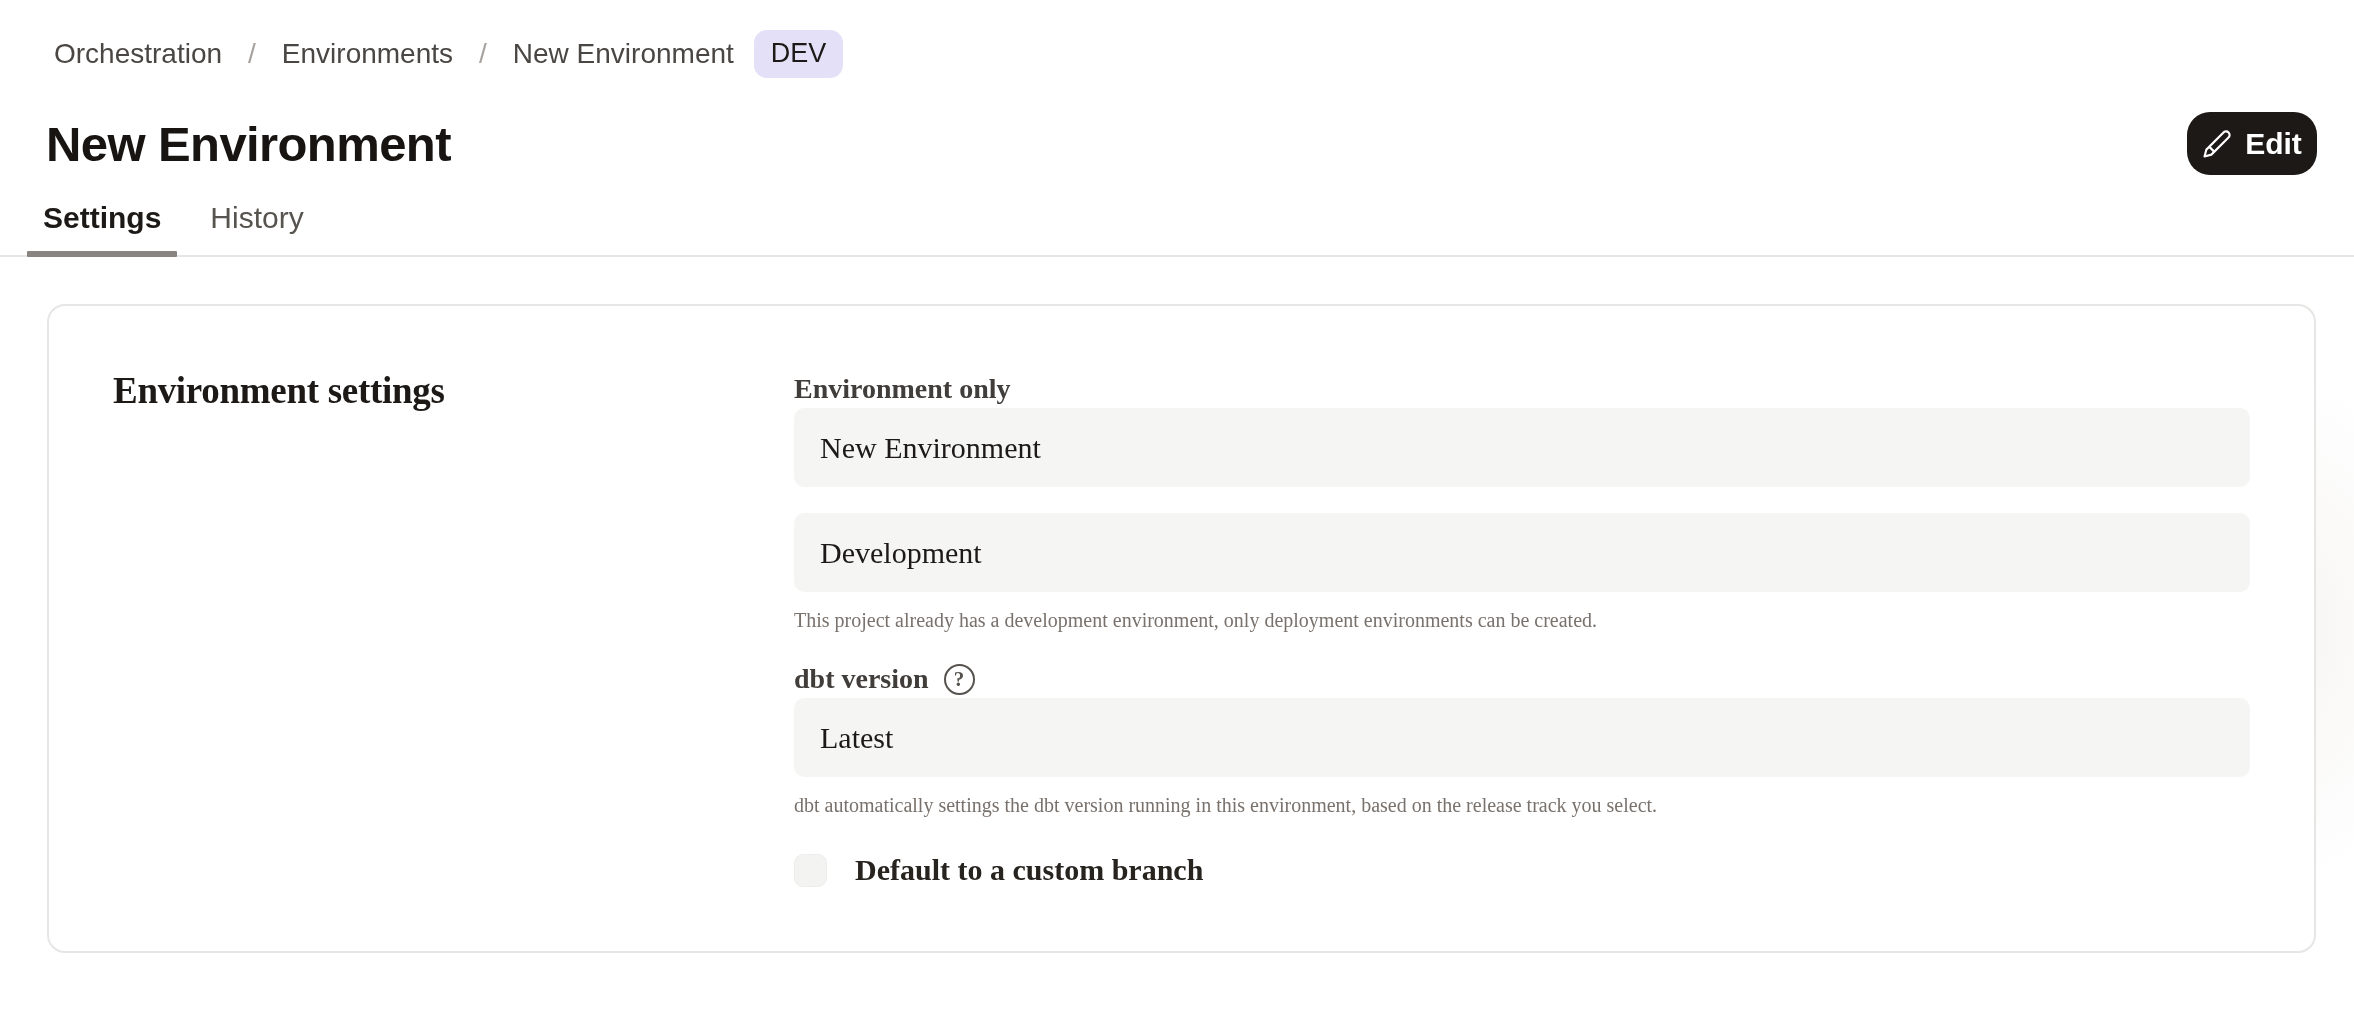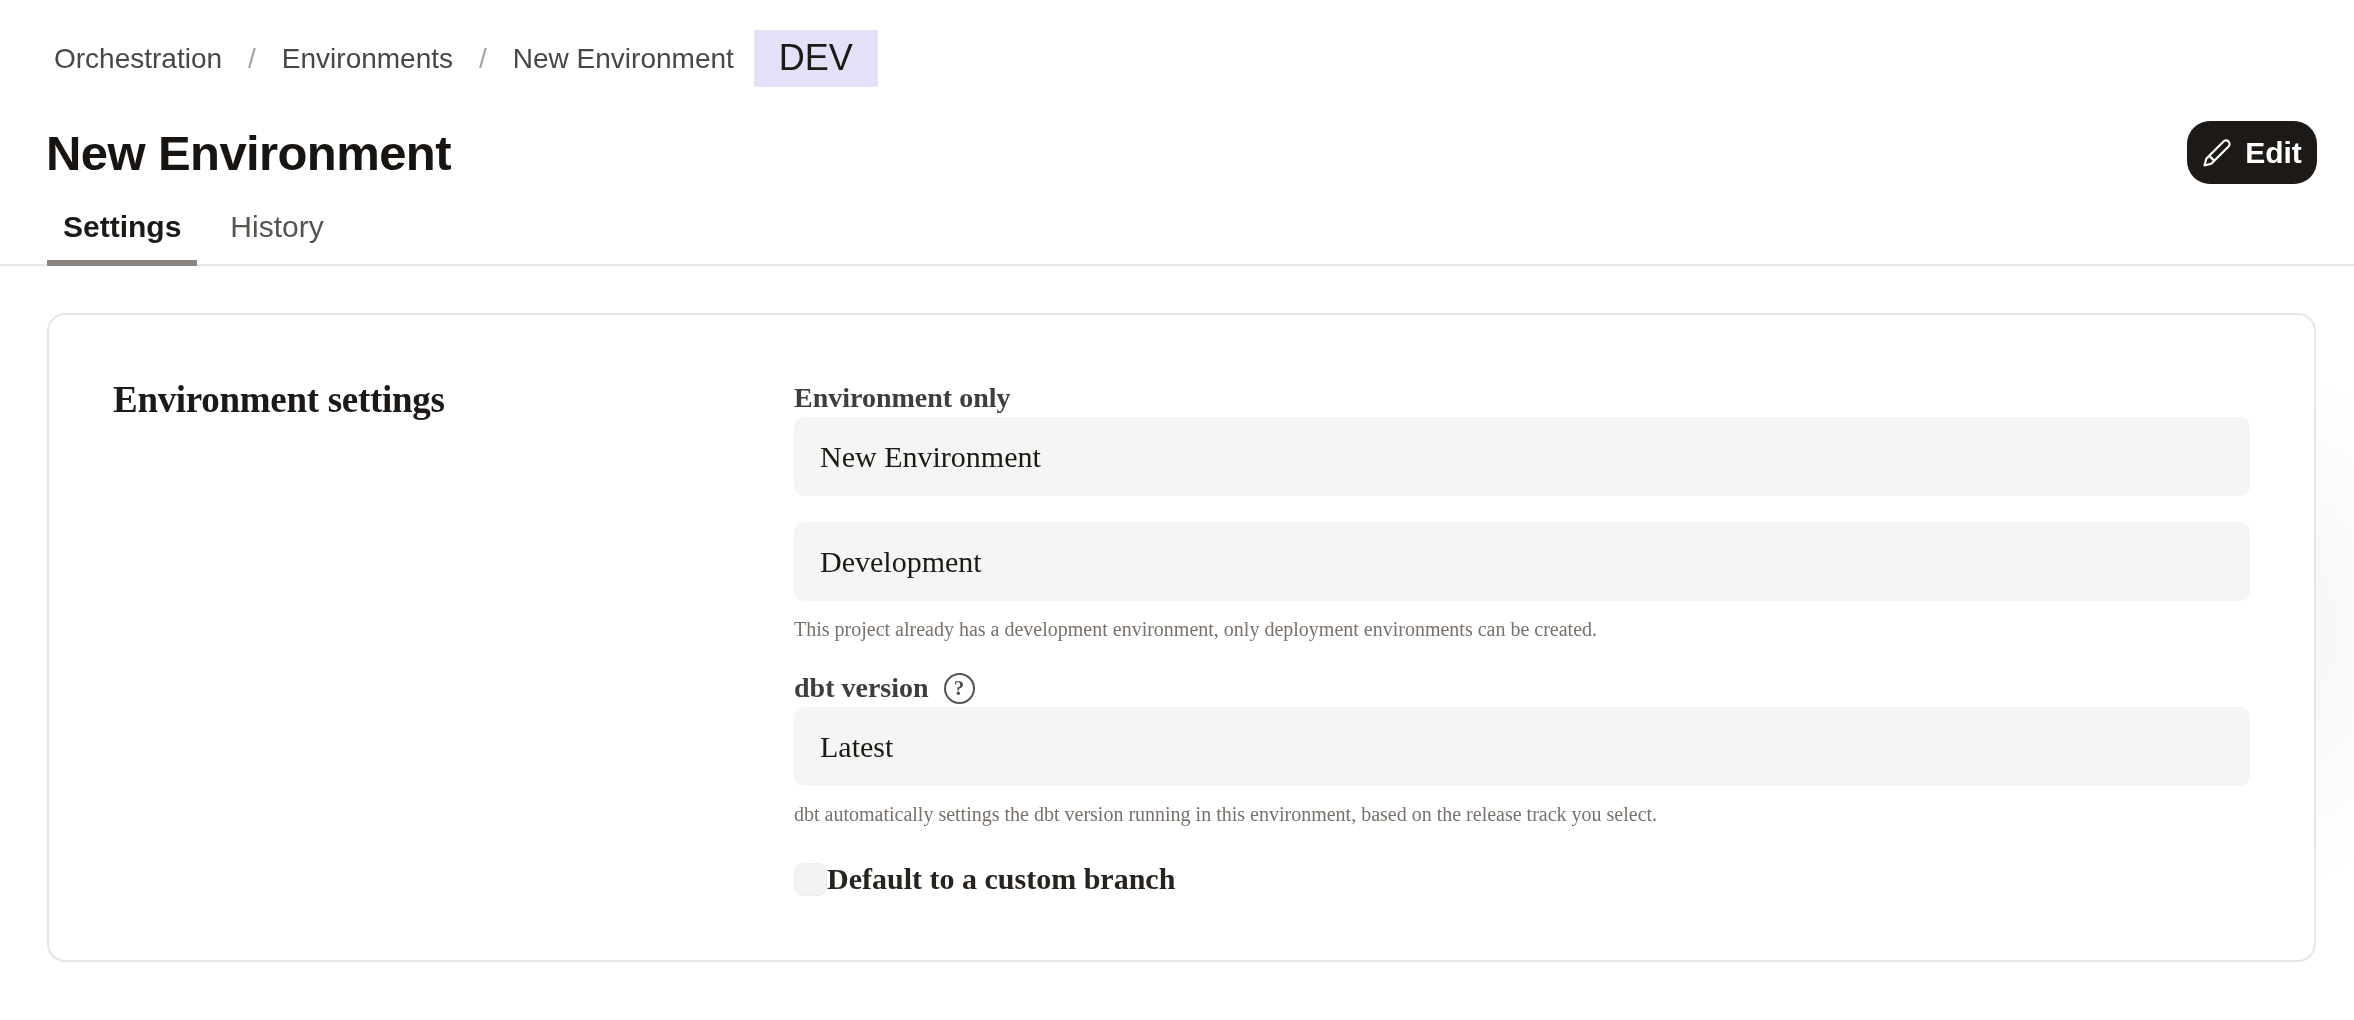--- a/index.html
+++ b/index.html
@@ -19,38 +19,38 @@
   }
 
   
   .breadcrumb {
     display:flex; align-items:center; gap:26px;
     padding:30px 0 0 54px; font-size:28px; color:#4a4643;
   }
   .crumb { cursor:pointer; white-space:nowrap; }
   .crumb-sep { color:#a8a29e; }
   .badge {
-    background:#e4e0f8; color:#1c1917; font-size:36px; line-height:1;
-    padding:10px 25px 11px; border-radius:2px; margin-left:-6px; white-space:nowrap;
+    background:#e4e0f8; color:#1c1917; font-size:27px; line-height:1;
+    padding:10px 17px 11px; border-radius:13px; margin-left:-6px; white-space:nowrap;
   }
 
   
   .title-row { display:flex; align-items:center; justify-content:space-between; margin:34px 37px 0 46px; }
   .page-title { font-size:49px; font-weight:700; letter-spacing:-0.6px; color:#171412; line-height:58px; }
   .edit-btn {
     display:flex; align-items:center; justify-content:center; gap:13px;
     width:130px; height:63px; background:#1c1917; color:#ffffff;
     border:none; border-radius:23px; font-size:30px; font-weight:700;
     font-family:inherit; cursor:pointer; flex:0 0 auto;
   }
 
   
   .tabbar {
     position:relative; margin-top:26px; border-bottom:2px solid #e8e6e4;
-    padding-left:47px; display:flex; gap:17px;
+    padding-left:27px; display:flex; gap:17px;
   }
   .tab { position:relative; padding:0 16px 20px; font-size:30px; color:#57534e; cursor:pointer; line-height:34px; }
   .tab.active { color:#1c1917; font-weight:700; }
   .tab-indicator {
     position:absolute; left:0; right:0; bottom:-2px; height:6px;
     background:#8a8481; border-radius:1px;
   }
 
   
   .card {
@@ -71,21 +71,21 @@
     width:100%; height:79px; background:#f5f5f4; border:none; border-radius:10px;
     padding:0 26px; font-size:30px; color:#1c1917; font-family:inherit; display:block; outline:none;
   }
   .help-icon {
     width:31px; height:31px; border:2px solid #56524e; border-radius:50%;
     display:inline-flex; align-items:center; justify-content:center;
     font-size:21px; font-weight:600; color:#56524e; cursor:pointer; line-height:1;
   }
   .field-help { margin-top:14px; font-size:20px; color:#79716b; line-height:28px; }
 
-  .checkbox-row { margin-top:34px; display:flex; align-items:center; }
+  .checkbox-row { margin-top:34px; display:flex; align-items:center; gap:28px; }
   .checkbox {
     width:33px; height:33px; background:#f3f3f2; border:1px solid #eeedec;
     border-radius:9px; cursor:pointer; flex:0 0 auto;
   }
   .checkbox-label { font-size:30px; font-weight:700; color:#27231f; line-height:34px; }
 </style>
 </head>
 <body>
 
 <div class="page">

